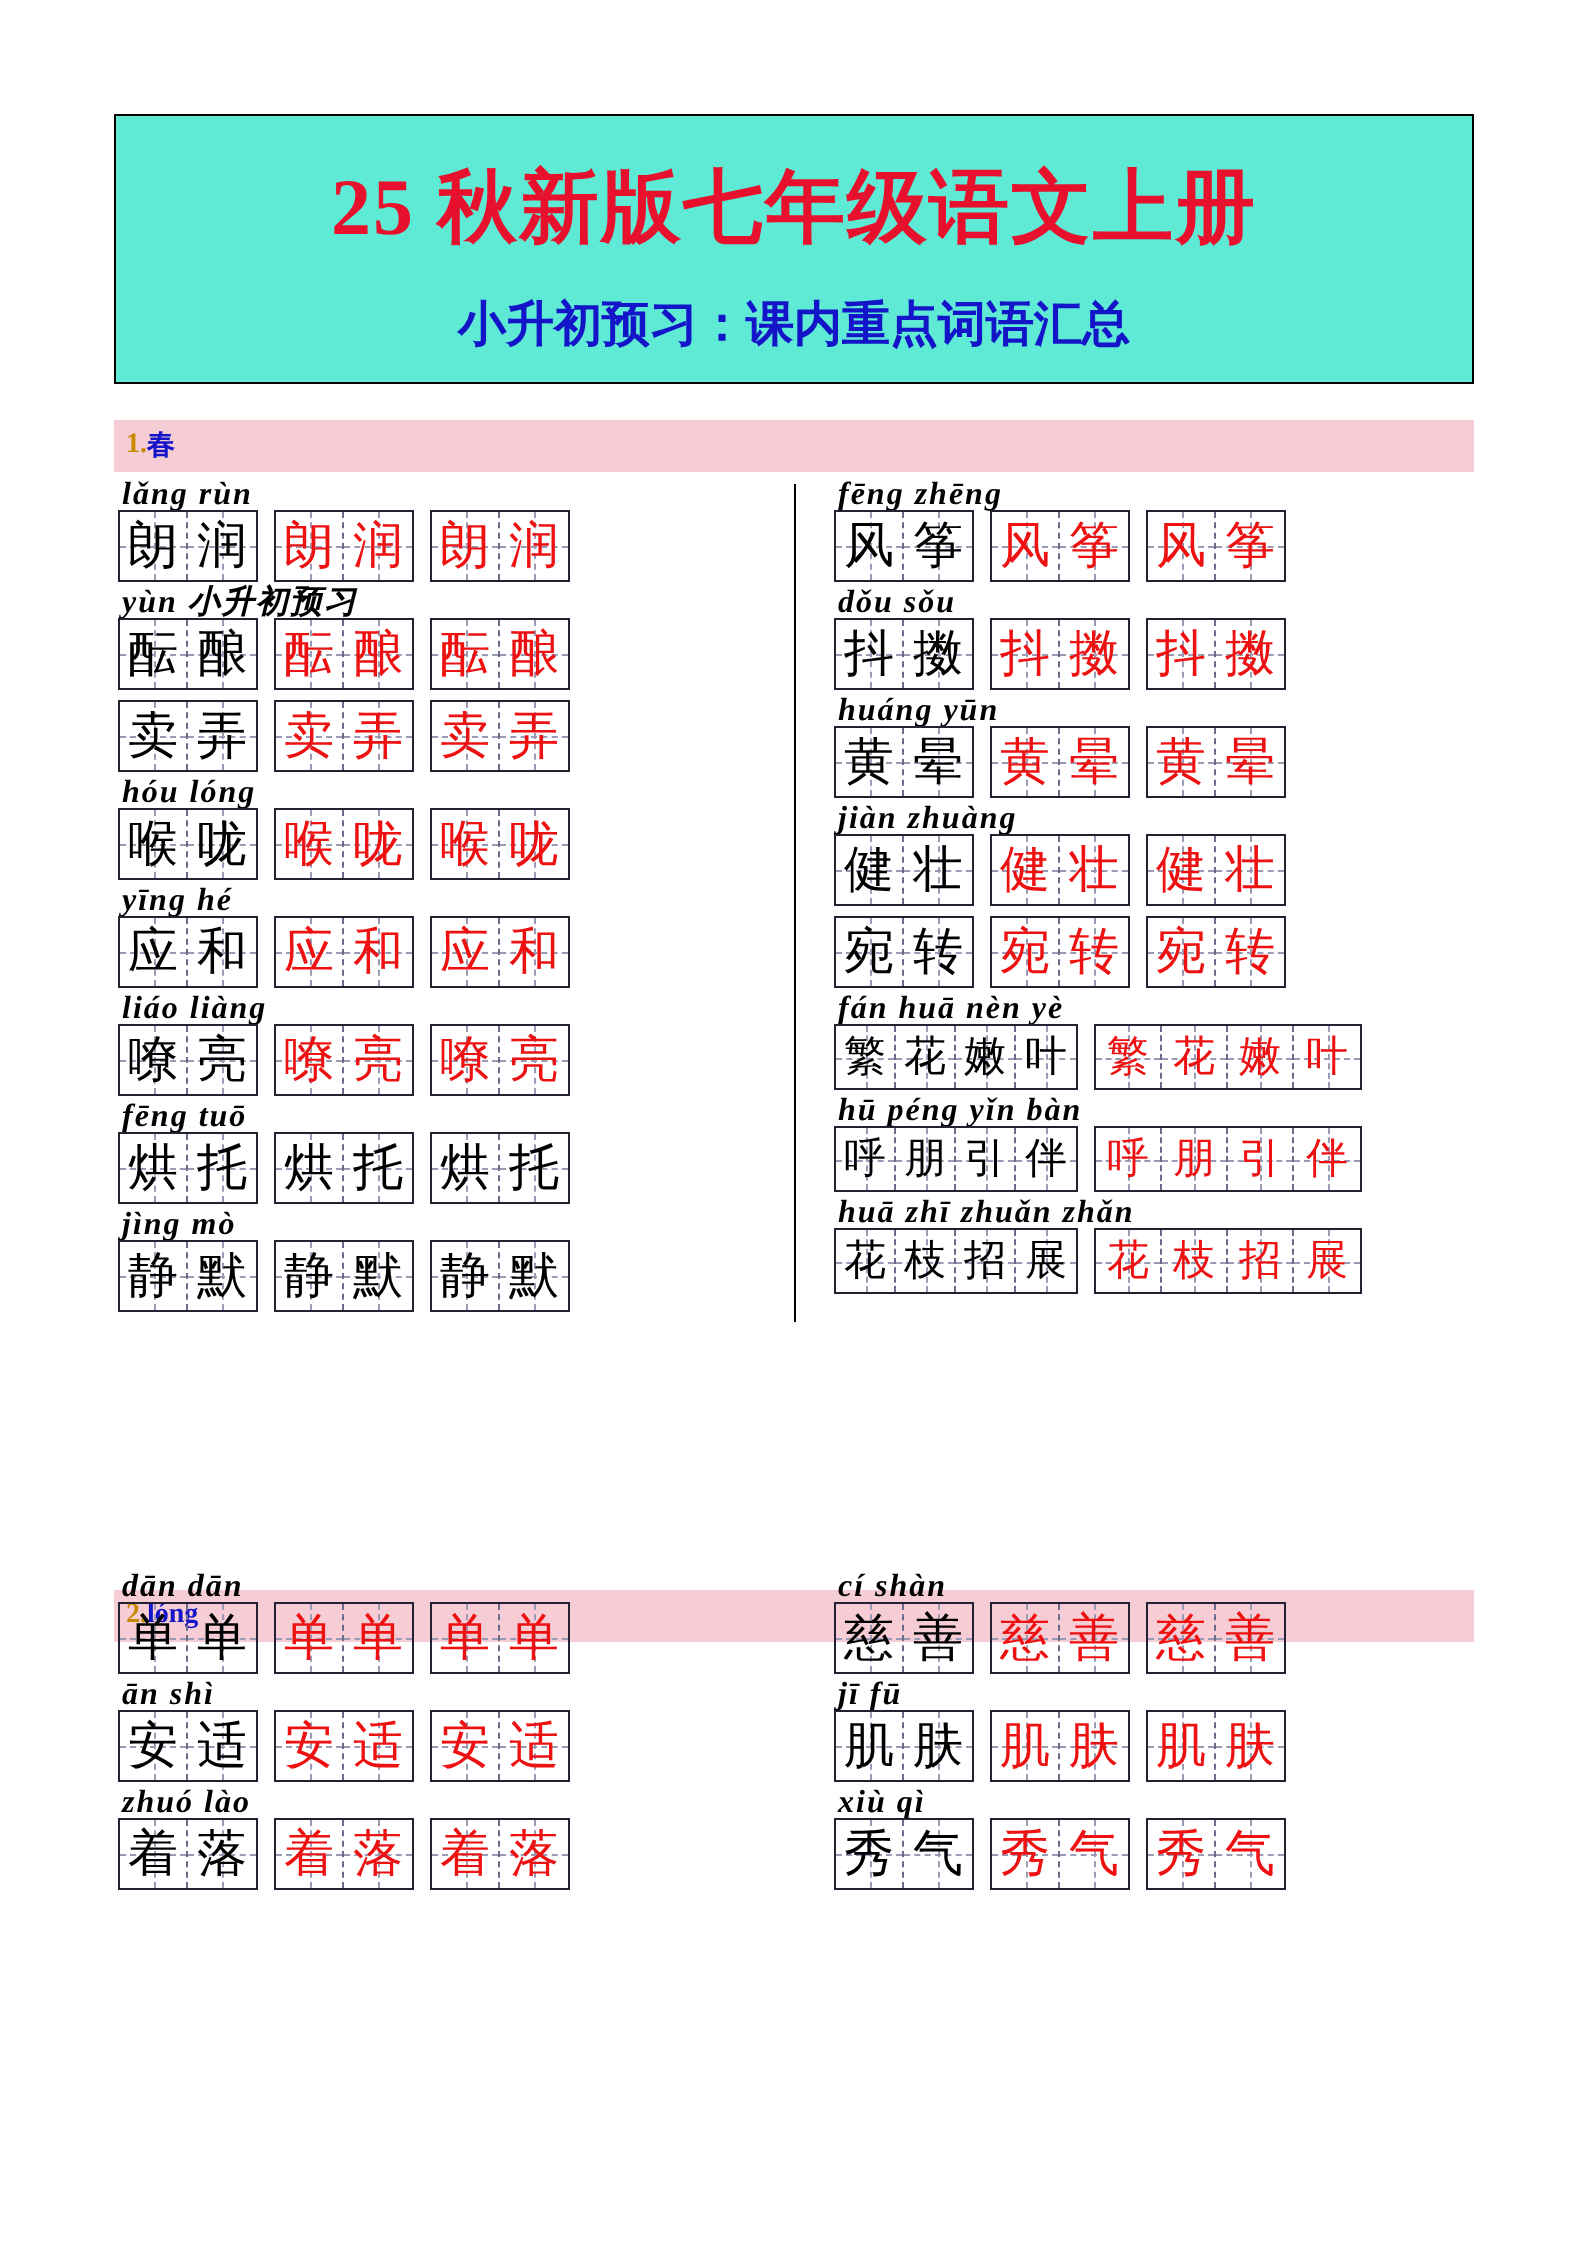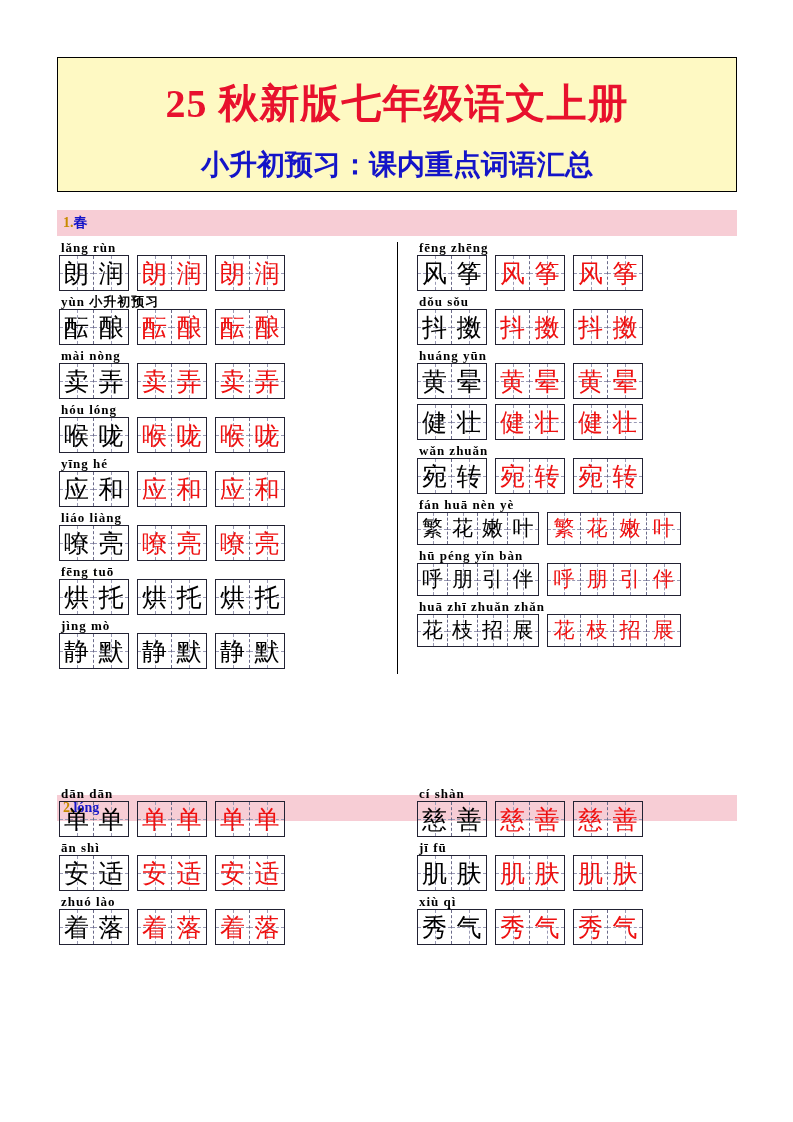--- a/index.html
+++ b/index.html
@@ -23,35 +23,35 @@
   }
   
   .title-box {
     position: absolute;
     left: 57px;
     top: 57px;
     width: 680px;
     height: 135px;
     border: 1px solid #000;
     box-sizing: border-box;
-    background: #fef9c3;
+    background: #5eead4;
     text-align: center;
   }
   .title-main {
     color: #e8112d;
     font-size: 40px;
     font-weight: bold;
     letter-spacing: 1px;
     line-height: 1;
     margin-top: 26px;
     font-family: "Liberation Serif", serif;
   }
   .title-sub {
     color: #1414c8;
-    font-size: 28px;
+    font-size: 24px;
     font-weight: bold;
     margin-top: 22px;
     letter-spacing: 0px;
     font-family: "Liberation Serif", serif;
   }
   
   .section-header {
     position: absolute;
     left: 57px;
     width: 680px;
@@ -96,22 +96,23 @@
     left: 0;
     width: 0;
     border-left: 1px solid #000;
   }
   
   .entry {
     margin-bottom: 5px;
     position: relative;
   }
   .pinyin {
-    font-size: 13px;
+    font-size: 16px;
     font-weight: bold;
+    font-style: italic;
     color: #000;
     font-family: "Liberation Serif", serif;
     letter-spacing: 1px;
     line-height: 12px;
     height: 13px;
     white-space: nowrap;
     padding-left: 2px;
   }
   .row {
     display: flex;
@@ -236,21 +237,20 @@
                 <span class="ch">酝</span>
               </div>
             <div class="cell">
                 <span class="ch">酿</span>
               </div>
           </div>
         </div>
       </div>
 
       <div class="entry">
-        <div class="pinyin">mài nòng</div>
         <div class="row">
           <div class="grid black">
             <div class="cell">
                 <span class="ch">卖</span>
               </div>
             <div class="cell">
                 <span class="ch">弄</span>
               </div>
           </div>
           <div class="grid red">
@@ -511,20 +511,21 @@
                 <span class="ch">黄</span>
               </div>
             <div class="cell">
                 <span class="ch">晕</span>
               </div>
           </div>
         </div>
       </div>
 
       <div class="entry">
+        <div class="pinyin">jiàn zhuàng</div>
         <div class="row">
           <div class="grid black">
             <div class="cell">
                 <span class="ch">健</span>
               </div>
             <div class="cell">
                 <span class="ch">壮</span>
               </div>
           </div>
           <div class="grid red">
@@ -540,21 +541,20 @@
                 <span class="ch">健</span>
               </div>
             <div class="cell">
                 <span class="ch">壮</span>
               </div>
           </div>
         </div>
       </div>
 
       <div class="entry">
-        <div class="pinyin">wǎn zhuǎn</div>
         <div class="row">
           <div class="grid black">
             <div class="cell">
                 <span class="ch">宛</span>
               </div>
             <div class="cell">
                 <span class="ch">转</span>
               </div>
           </div>
           <div class="grid red">

